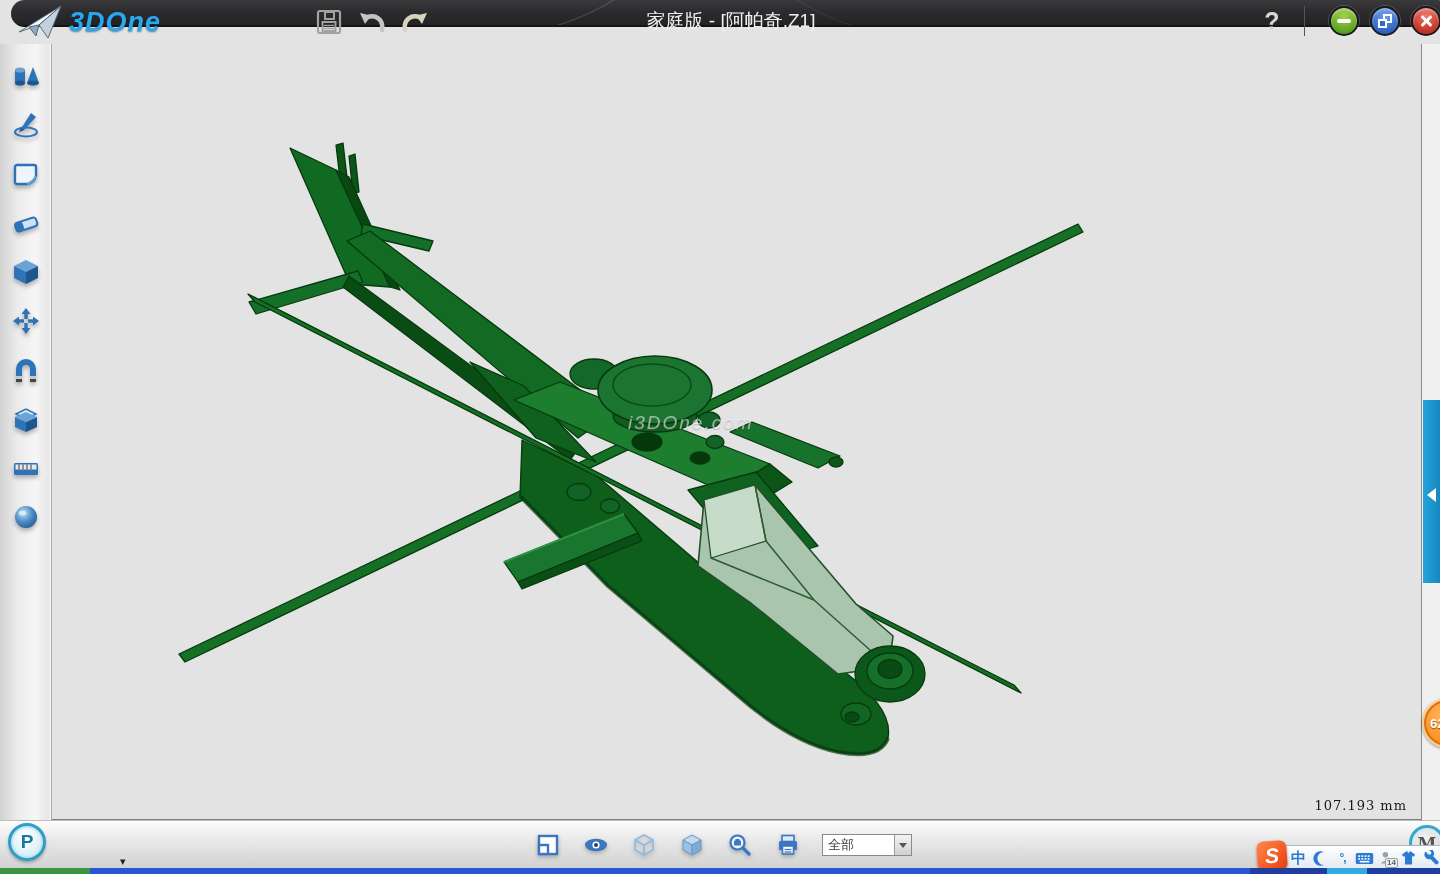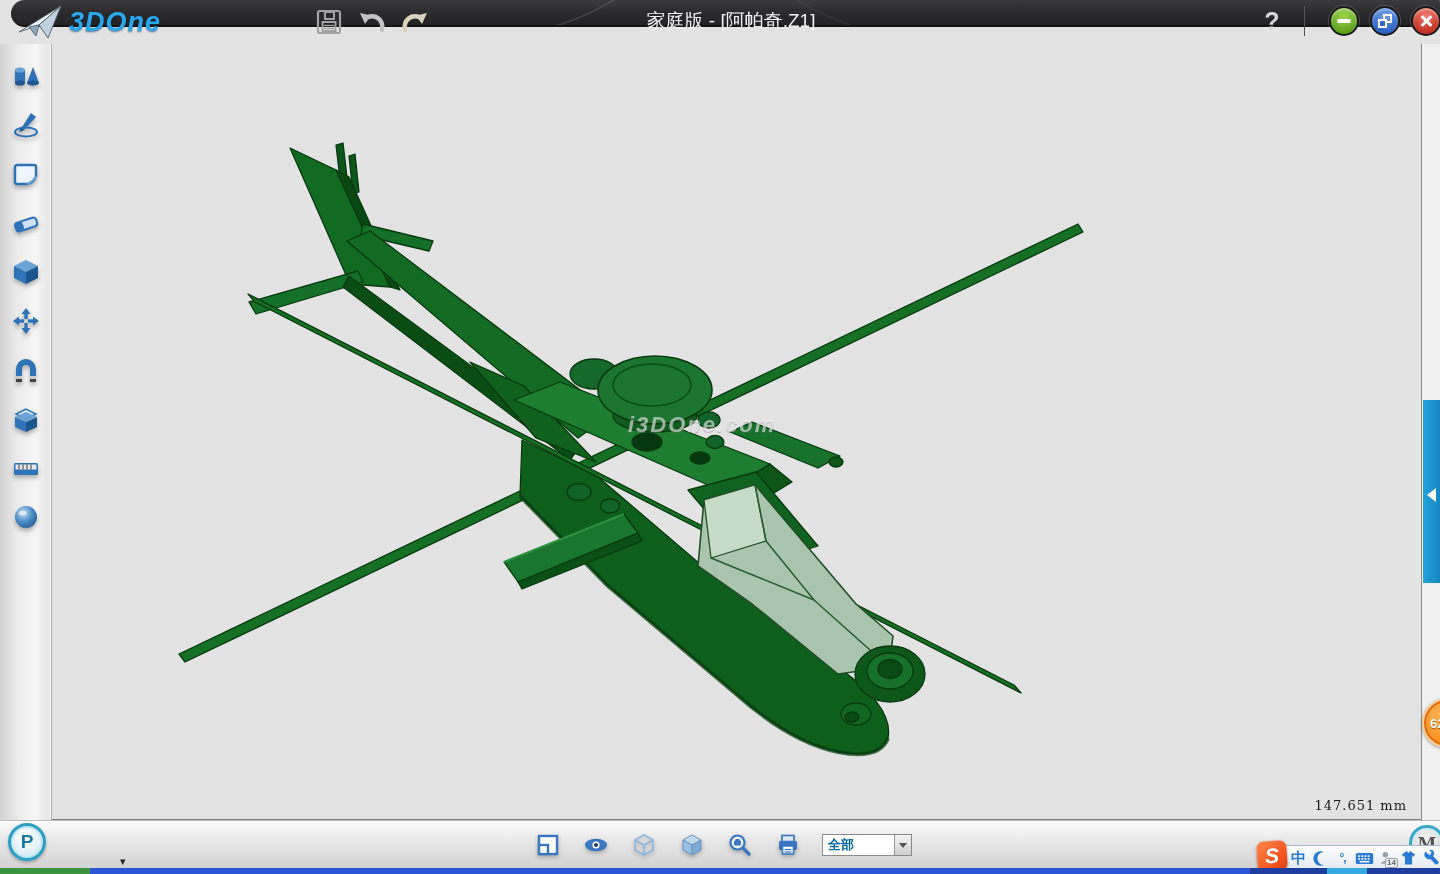--- a/index.html
+++ b/index.html
@@ -40,21 +40,21 @@
     background:linear-gradient(90deg,#d2d2d2,#ececec 35%,#f6f6f6 70%,#e6e6e6 96%,#fdfdfd);
     border-right:1px solid #a8a8a8; z-index:20; display:flex; flex-direction:column; align-items:center;
     padding-top:14px; gap:13px; }
   .ltool { width:36px; height:36px; display:flex; align-items:center; justify-content:center; cursor:pointer; }
   .ltool svg { filter:drop-shadow(0 3px 2px rgba(0,0,0,.28)); }
 
   
   .canvas { position:absolute; left:52px; top:44px; width:1369px; height:776px; background:#e3e3e3;
     border-bottom:1px solid #7d7d7d; }
   .model-svg { position:absolute; left:0; top:0; cursor:crosshair; }
-  .watermark { position:absolute; left:576px; top:368px; font-size:22px; font-weight:bold; font-style:italic;
+  .watermark { position:absolute; left:576px; top:368px; font-size:19px; font-weight:normal; font-style:italic;
     color:rgba(255,255,255,.52); text-shadow:0 1px 1px rgba(110,110,110,.4); letter-spacing:2px; pointer-events:none; }
   .measurement { position:absolute; right:14px; bottom:6px; font-family:"DejaVu Serif", serif;
     font-size:13px; color:#1a1a1a; letter-spacing:1px; }
 
   
   .right-panel { position:absolute; left:1421px; top:44px; width:19px; height:776px; background:#f0f0f0;
     border-left:1px solid #8a8a8a; z-index:25; }
   .collapse-strip { position:absolute; left:1px; top:356px; width:18px; height:183px;
     background:linear-gradient(90deg,#24a5dd,#1584bd); cursor:pointer; }
   .collapse-tri { position:absolute; left:4px; top:88px; width:0; height:0;
@@ -71,21 +71,21 @@
   .p-badge { position:absolute; left:8px; top:2px; width:38px; height:38px; border-radius:50%;
     border:3px solid #2e9ec4; box-shadow:inset 0 0 0 2px #bfe6f2, 0 2px 3px rgba(0,0,0,.25);
     background:radial-gradient(circle at 45% 35%, #ffffff, #d8eef6 70%, #b8dcea);
     color:#19769e; font-weight:900; font-size:19px; display:flex; align-items:center; justify-content:center; cursor:pointer; }
   .p-caret { position:absolute; left:120px; top:34px; font-size:11px; color:#222; cursor:pointer; }
   .view-tools { position:absolute; left:533px; top:9px; display:flex; gap:18px; }
   .vbtn { width:30px; height:30px; display:flex; align-items:center; justify-content:center; cursor:pointer; }
   .vbtn svg { filter:drop-shadow(0 2px 2px rgba(0,0,0,.25)); }
   .combo { position:absolute; left:822px; top:13px; width:90px; height:22px; background:#fff;
     border:1px solid #8a8a8a; display:flex; align-items:center; cursor:pointer; }
-  .combo-value { flex:1; font-size:13px; color:#0369a1; padding-left:5px;font-weight:bold; }
+  .combo-value { flex:1; font-size:13px; color:#404040; padding-left:5px; }
   .combo-btn { width:17px; height:100%; background:linear-gradient(#f4f4f4,#cfcfcf); border-left:1px solid #9a9a9a;
     display:flex; align-items:center; justify-content:center; }
   .combo-tri { width:0; height:0; border-left:4px solid transparent; border-right:4px solid transparent;
     border-top:5px solid #555; }
   .m-badge { position:absolute; left:1409px; top:4px; width:36px; height:36px; border-radius:50%;
     border:3px solid #3aa7c8; box-shadow:inset 0 0 0 2px #cfeef8; background:radial-gradient(circle at 45% 35%, #f2f2f2, #d2d2d2);
     color:#555; font-weight:900; font-size:17px; font-family:"DejaVu Serif", serif;
     display:flex; align-items:center; justify-content:center; cursor:pointer; }
 
   
@@ -340,21 +340,21 @@
         <g>
           <ellipse cx="527" cy="448" rx="12" ry="8.5" fill="#126327"></ellipse>
           <ellipse cx="558" cy="462" rx="9.5" ry="7" fill="#126327"></ellipse>
           <polygon points="452,518 572,470 586,489 466,538" fill="#18762e"></polygon>
           <polygon points="466,538 586,489 590,497 470,545" fill="#0a4f15"></polygon>
           <line x1="452" y1="518" x2="572" y2="470" stroke="#2f9040" stroke-width="2"></line>
         </g>
       </g>
     </svg>
     <div class="watermark">i3DOne.com</div>
-    <div class="measurement">147.651 mm</div>
+    <div class="measurement">107.193 mm</div>
   </div>
 
   <div class="right-panel">
     <div class="collapse-strip">
       <div class="collapse-tri"></div>
     </div>
   </div>
   <div class="orange-badge">
     <span>62</span>
   </div>

